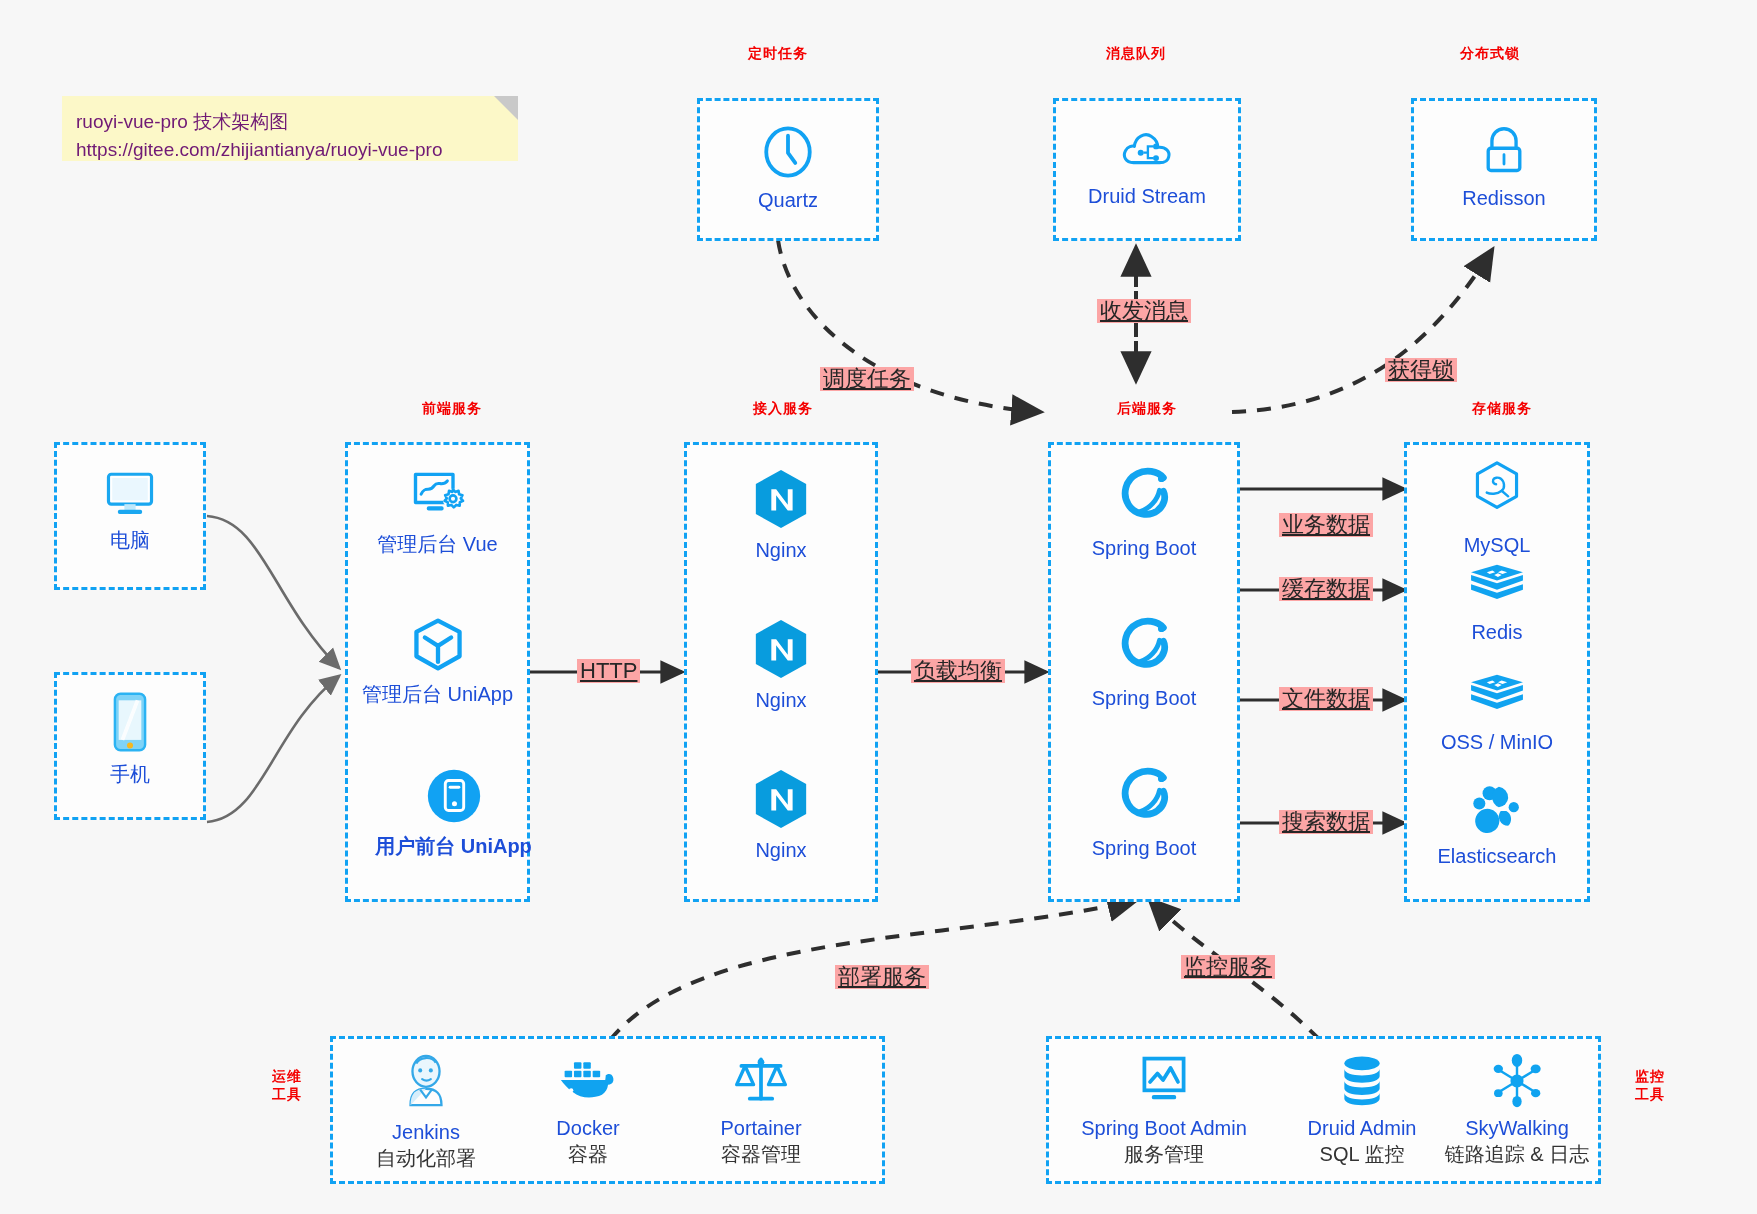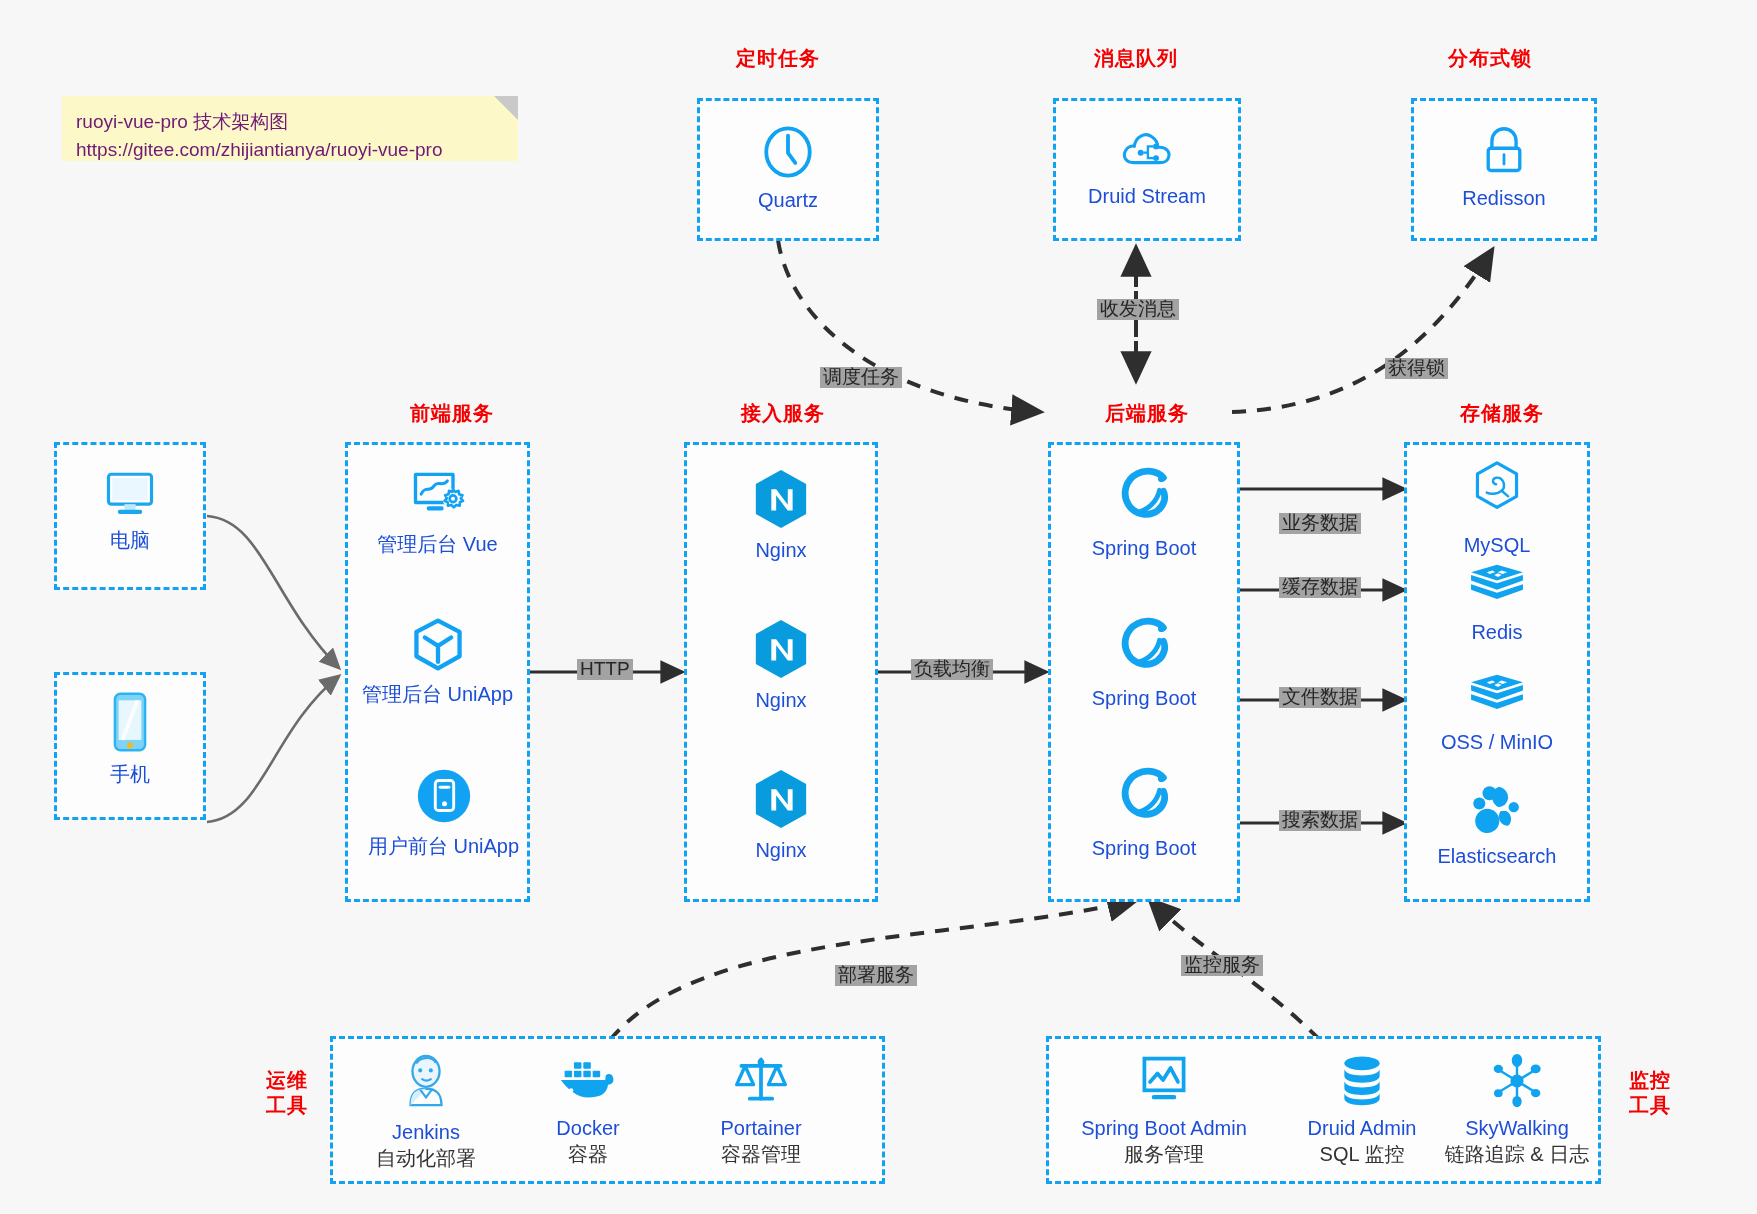--- a/index.html
+++ b/index.html
@@ -22,43 +22,43 @@
     padding:12px 14px 0 14px;box-sizing:border-box;
   }
   .note .fold{
     position:absolute;right:0;top:0;width:0;height:0;
     border-left:24px solid transparent;border-top:24px solid #c9c9c9;
   }
   .note div{white-space:nowrap;}
 
   
   .ghead{
-    position:absolute;color:#f40000;font-weight:bold;font-size:20px;
+    position:absolute;color:#f40000;font-weight:bold;font-size:14px;
     letter-spacing:1px;white-space:nowrap;text-align:center;
   }
   .ghead.side{line-height:1.25;}
 
   
   .dbox{
     position:absolute;box-sizing:border-box;
     border:3px dashed #11a2f3;background:#fdfdfd;
   }
 
   
   .cell{position:absolute;display:flex;flex-direction:column;align-items:center;justify-content:flex-start;}
   .cell .cap{
     font-size:20px;color:#1d4ed8;margin-top:6px;white-space:nowrap;text-align:center;line-height:1.3;
   }
   .cell .cap2{font-size:20px;color:#333;white-space:nowrap;text-align:center;line-height:1.3;}
   .ic{display:block;}
 
   
   .elabel{
-    position:absolute;font-size:19px;color:#262626;background:#a3a3a3;
-    padding:0 3px;white-space:nowrap;line-height:1.1;
+    position:absolute;font-size:22px;color:#262626;background:#fca5a5;
+    padding:0 3px;white-space:nowrap;line-height:1.1;text-decoration:underline;
   }
 </style>
 </head>
 <body>
 
 <div class="stage">
 
   <svg class="wires" viewBox="0 0 1757 1214">
     <defs>
       <marker id="ah" markerWidth="9" markerHeight="9" refX="7.2" refY="4.5" orient="auto" markerUnits="strokeWidth">
@@ -175,21 +175,21 @@
     </div>
 
     <div class="cell" style="left:0;top:170px;width:179px;">
       <svg class="ic" width="60" height="60" viewBox="0 0 64 64">
         <path d="M32 6 L55 18 V44 L32 57 L9 44 V18 Z" fill="none" stroke="#11a2f3" stroke-width="4.6" stroke-linejoin="round"></path>
         <path d="M32 33 L32 50 M32 33 L18 24 M32 33 L46 24" fill="none" stroke="#11a2f3" stroke-width="4.6" stroke-linecap="round"></path>
       </svg>
       <div class="cap">管理后台 UniApp</div>
     </div>
 
-    <div class="cell" style="left:6px;top:320px;width:179px;">
+    <div class="cell" style="left:16px;top:320px;width:179px;font-weight:bold;">
       <svg class="ic" width="62" height="62" viewBox="0 0 64 64">
         <circle cx="32" cy="32" r="27" fill="#11a2f3"></circle>
         <rect x="23" y="16" width="19" height="31" rx="3.4" fill="none" stroke="#ffffff" stroke-width="3"></rect>
         <path d="M28 23 H37" stroke="#ffffff" stroke-width="3" stroke-linecap="round"></path>
         <circle cx="32.5" cy="40" r="2.6" fill="#ffffff"></circle>
       </svg>
       <div class="cap">用户前台 UniApp</div>
     </div>
   </div>
 

